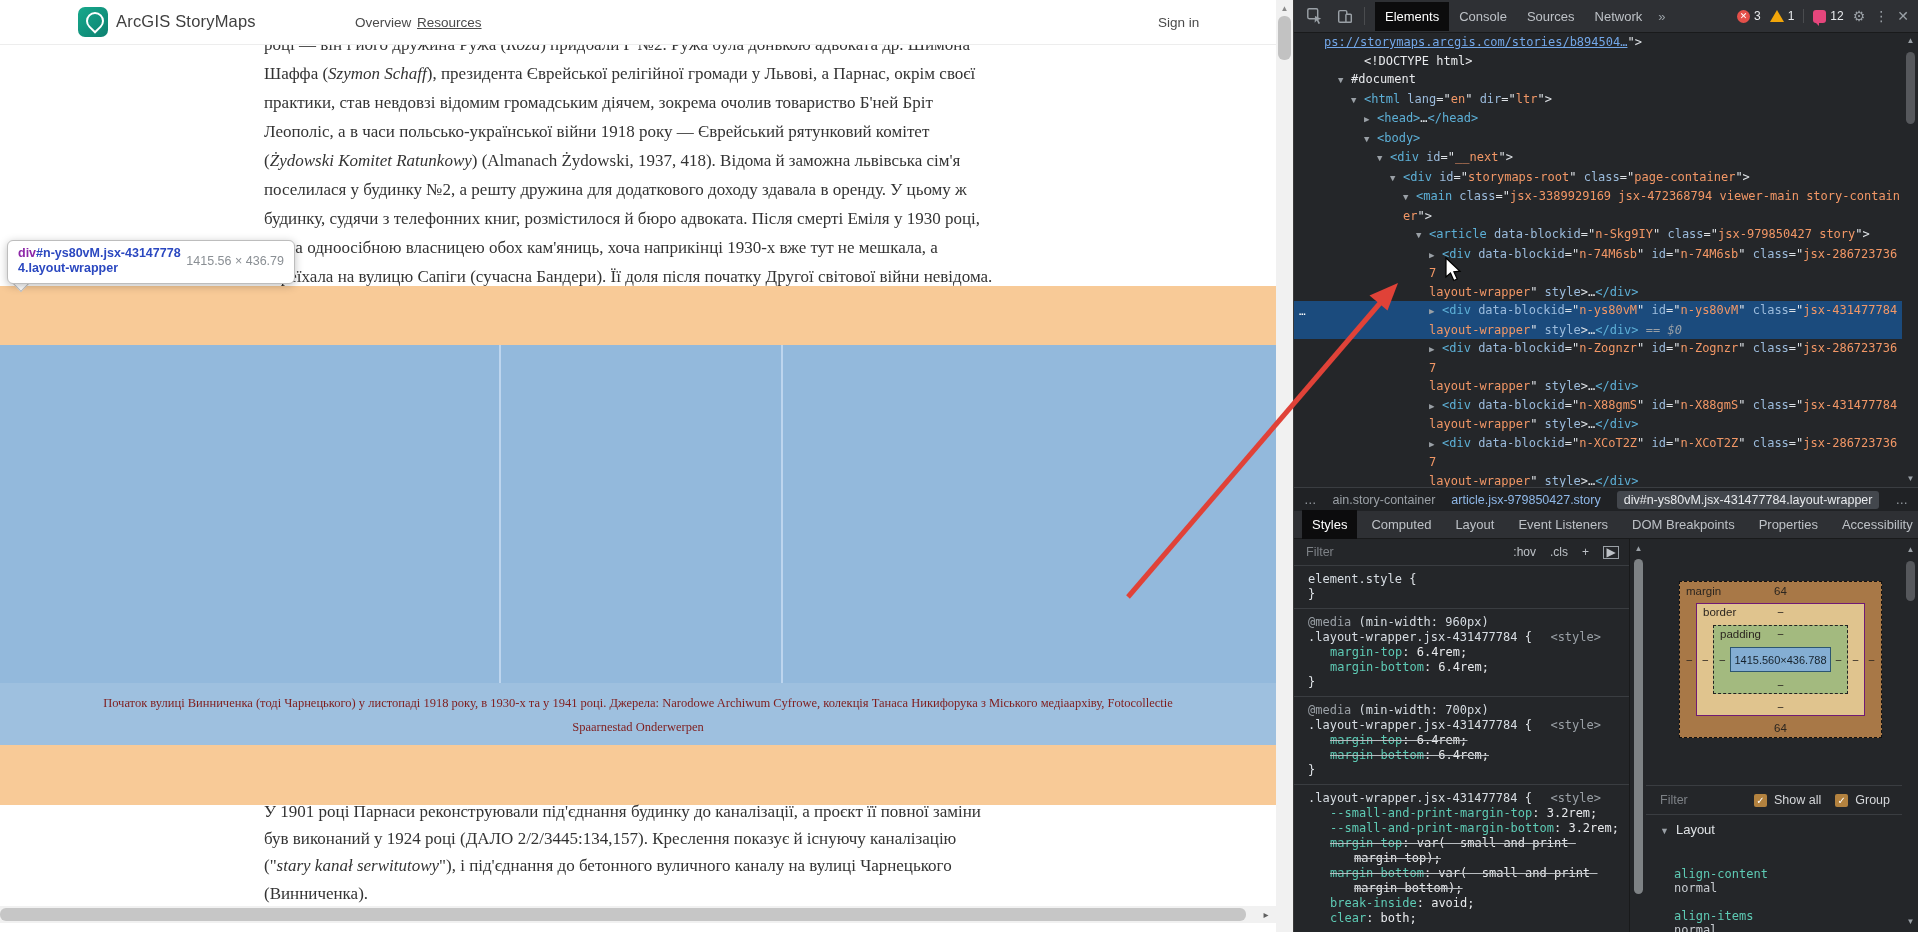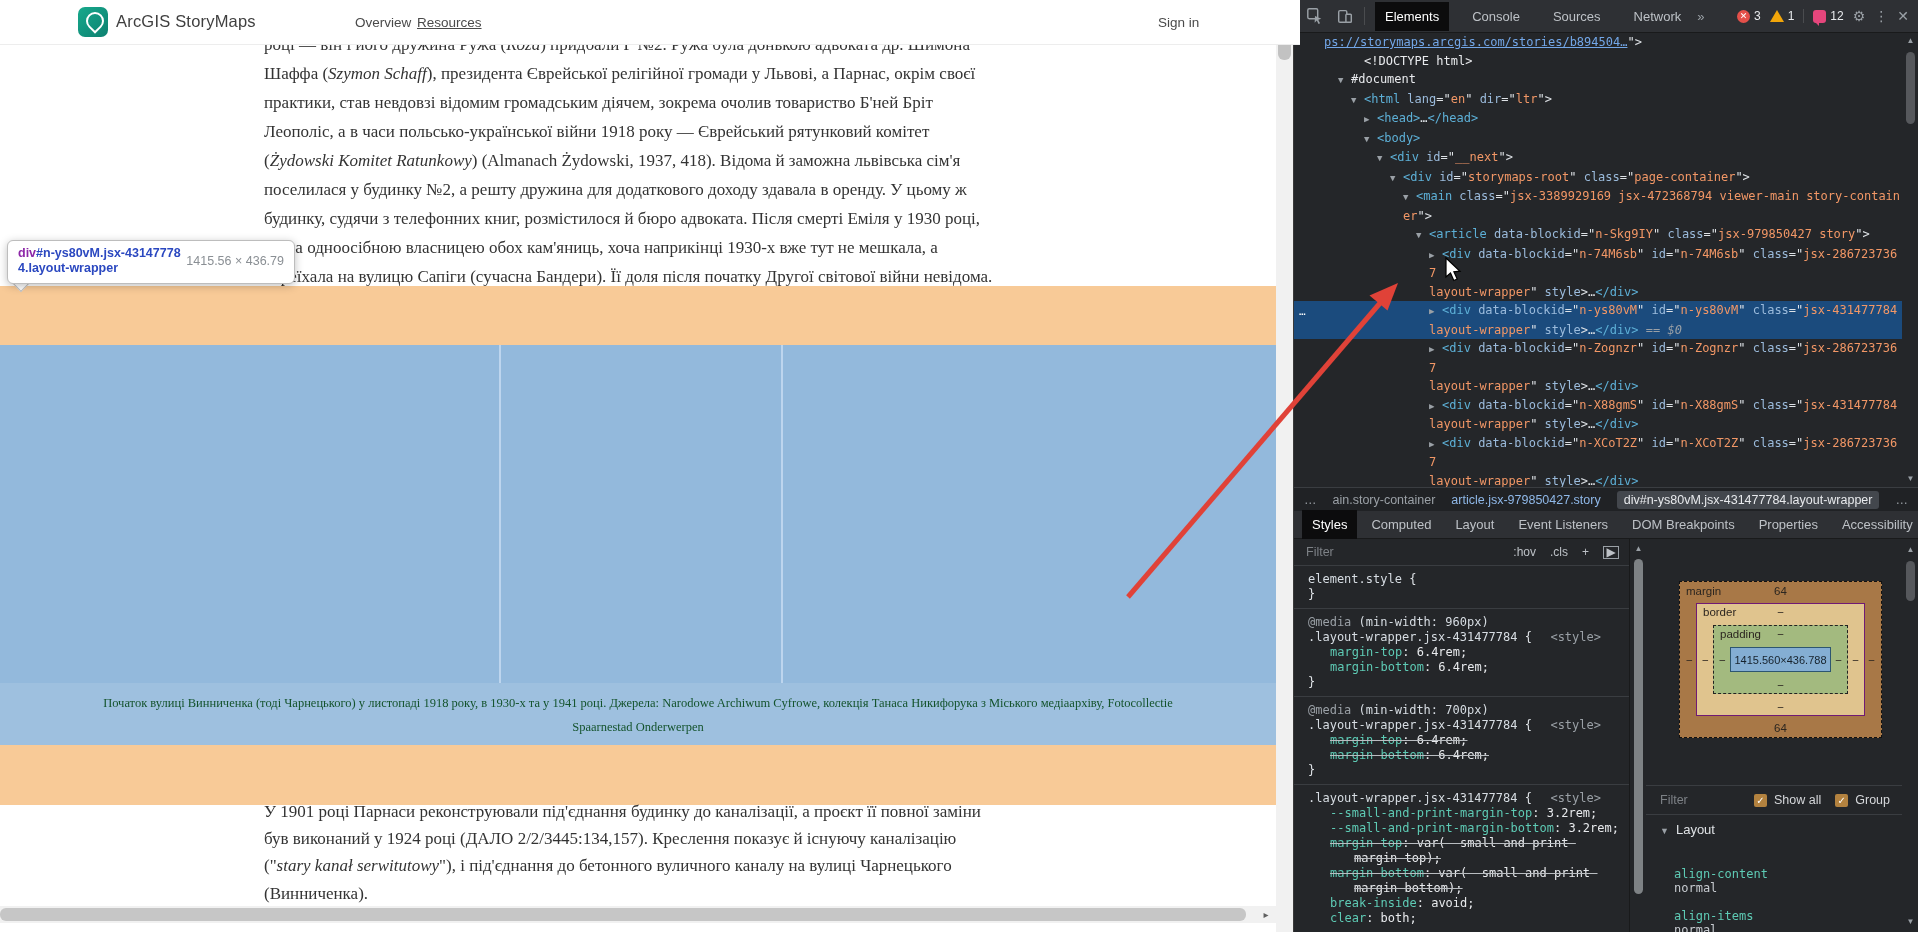--- a/index.html
+++ b/index.html
@@ -1,40 +1,40 @@
 <!DOCTYPE html>
 <html><head>
 <meta charset="utf-8">
 <style>
   html,body{margin:0;padding:0;background:#fff;}
   body{width:1918px;height:932px;position:relative;overflow:hidden;
        font-family:"Liberation Sans",sans-serif;-webkit-font-smoothing:antialiased;}
   
-  #page{position:absolute;left:0;top:0;width:1276px;height:932px;background:#fff;overflow:hidden;padding-left:24px;}
+  #page{position:absolute;left:0;top:0;width:1276px;height:932px;background:#fff;overflow:hidden;}
   #site-header{position:absolute;left:0;top:0;width:100%;height:44px;background:#fff;border-bottom:1px solid #ededed;z-index:5;}
   .logo{position:absolute;left:78px;top:7px;width:30px;height:30px;border-radius:7px;
         background:linear-gradient(135deg,#17a98c,#0d8070);}
   .logo .pin{position:absolute;left:8px;top:5px;width:14px;height:14px;border:2.5px solid #fff;border-radius:50% 50% 50% 0;transform:rotate(-45deg);}
   .brand{position:absolute;left:116px;top:12px;font-size:16.5px;color:#3f3f3f;letter-spacing:.2px;}
   .navitem{position:absolute;top:15px;font-size:13.5px;color:#4a4a4a;cursor:pointer;}
   #nav-overview{left:307px;margin-left:48px;} #nav-resources{left:417px;text-decoration:underline;} #sign-in{left:1158px;}
   .story{position:absolute;left:264px;width:760px;font-family:"Liberation Serif","DejaVu Serif",serif;
          font-size:17px;color:#333;}
   .story .ln{white-space:nowrap;line-height:29px;}
   #story-top{top:44px;} #story-top .ln:first-child{margin-top:-14px;}
   #story-bottom{top:798px;} #story-bottom .ln{line-height:27.2px;}
   .ital{font-style:italic;}
   
   #margin-band-top{position:absolute;left:0;top:286px;width:1276px;height:59px;background:#f8ca97;}
   #margin-band-bottom{position:absolute;left:0;top:745px;width:1276px;height:60px;background:#f8ca97;}
   #content-highlight{position:absolute;left:0;top:345px;width:1276px;height:400px;background:#93b9dc;}
   .img-divider{position:absolute;top:0;width:2px;height:338px;background:#bdd5ee;}
   #caption-strip{position:absolute;left:0;top:338px;width:100%;height:62px;background:rgba(255,255,255,0.10);}
   .caption-line{position:absolute;left:0;width:100%;text-align:center;
-        font-family:"Liberation Serif","DejaVu Serif",serif;font-size:12.5px;color:#14532d;}
+        font-family:"Liberation Serif","DejaVu Serif",serif;font-size:12.5px;color:#7f1d1d;}
   
   #inspect-tooltip{position:absolute;left:7px;top:240px;width:286px;height:42px;background:#fff;
         border:1px solid #bdbdbd;border-radius:6px;box-shadow:0 2px 8px rgba(0,0,0,.25);z-index:8;}
   #inspect-tooltip .tip-sel{position:absolute;left:10px;top:5px;font-size:12.5px;font-weight:bold;line-height:15px;}
   .tip-tag{color:#8d27a8;} .tip-id{color:#2b48c0;}
   #inspect-tooltip .tip-dims{position:absolute;right:10px;top:13px;font-size:12.5px;color:#8a8f94;}
   #tooltip-pointer{position:absolute;left:14px;top:275px;width:13px;height:13px;background:#fff;
         border-right:1px solid #bdbdbd;border-bottom:1px solid #bdbdbd;transform:rotate(45deg);z-index:7;}
   
   #page-vscroll{position:absolute;left:1276px;top:0;width:17px;height:932px;background:#f1f1f1;}
@@ -208,21 +208,21 @@
   <div id="dt-toolbar">
     <svg class="tb-icon" viewBox="0 0 20 20">
       <rect x="2" y="2" width="11" height="11" rx="1.5" fill="none" stroke="#9aa0a6" stroke-width="1.6"></rect>
       <path d="M10 10 L17 13 L13.6 14.2 L15.6 18 L13.9 18.9 L12 15 L9.6 17.4 Z" fill="#9aa0a6"></path>
     </svg>
     <svg class="tb-icon" viewBox="0 0 20 20">
       <rect x="3" y="4" width="9" height="13" rx="1.5" fill="none" stroke="#9aa0a6" stroke-width="1.6"></rect>
       <rect x="11" y="8" width="6" height="9" rx="1" fill="#2e3034" stroke="#9aa0a6" stroke-width="1.6"></rect>
     </svg>
     <div class="tb-sep"></div>
-    <div id="dt-tabs" style="display:flex;gap:13px;">
+    <div id="dt-tabs" style="display:flex;">
         <div class="dt-tab active">Elements</div>
         <div class="dt-tab">Console</div>
         <div class="dt-tab">Sources</div>
         <div class="dt-tab">Network</div>
       </div>
     <div class="tb-more">»</div>
     <div class="tb-right">
       <div class="badge">
         <span class="err-ico">✕</span>
         <span>3</span>

